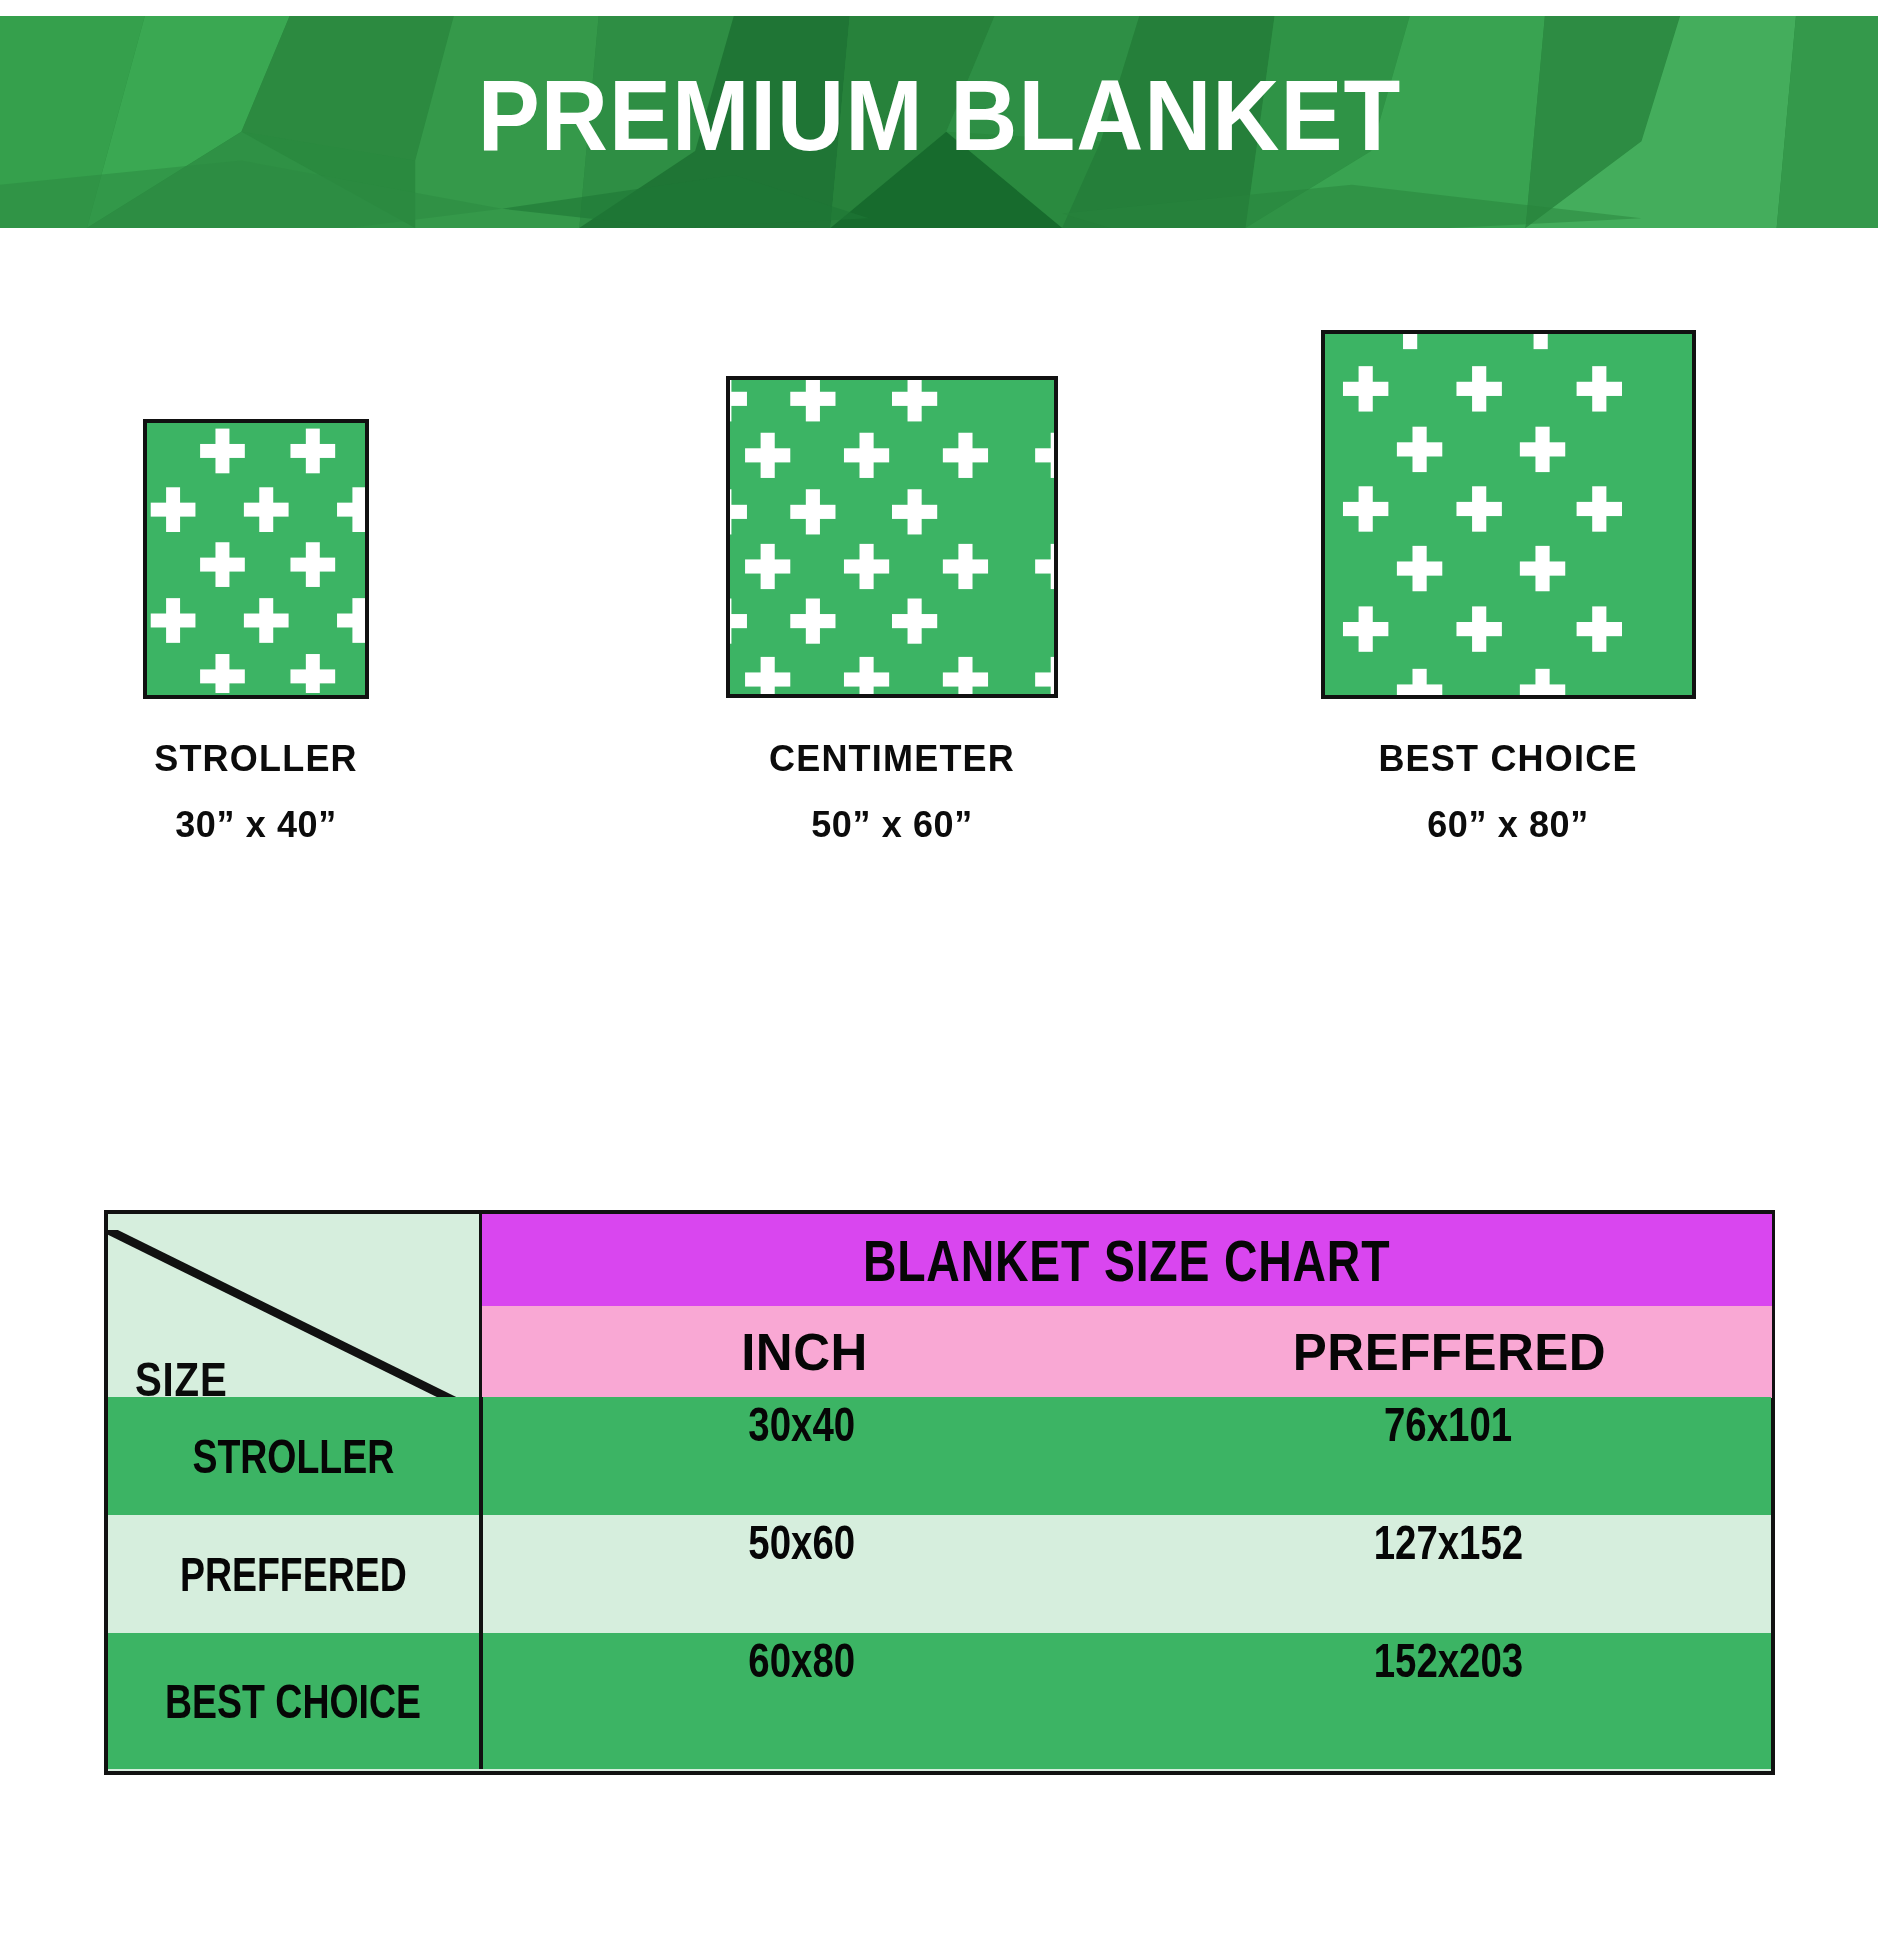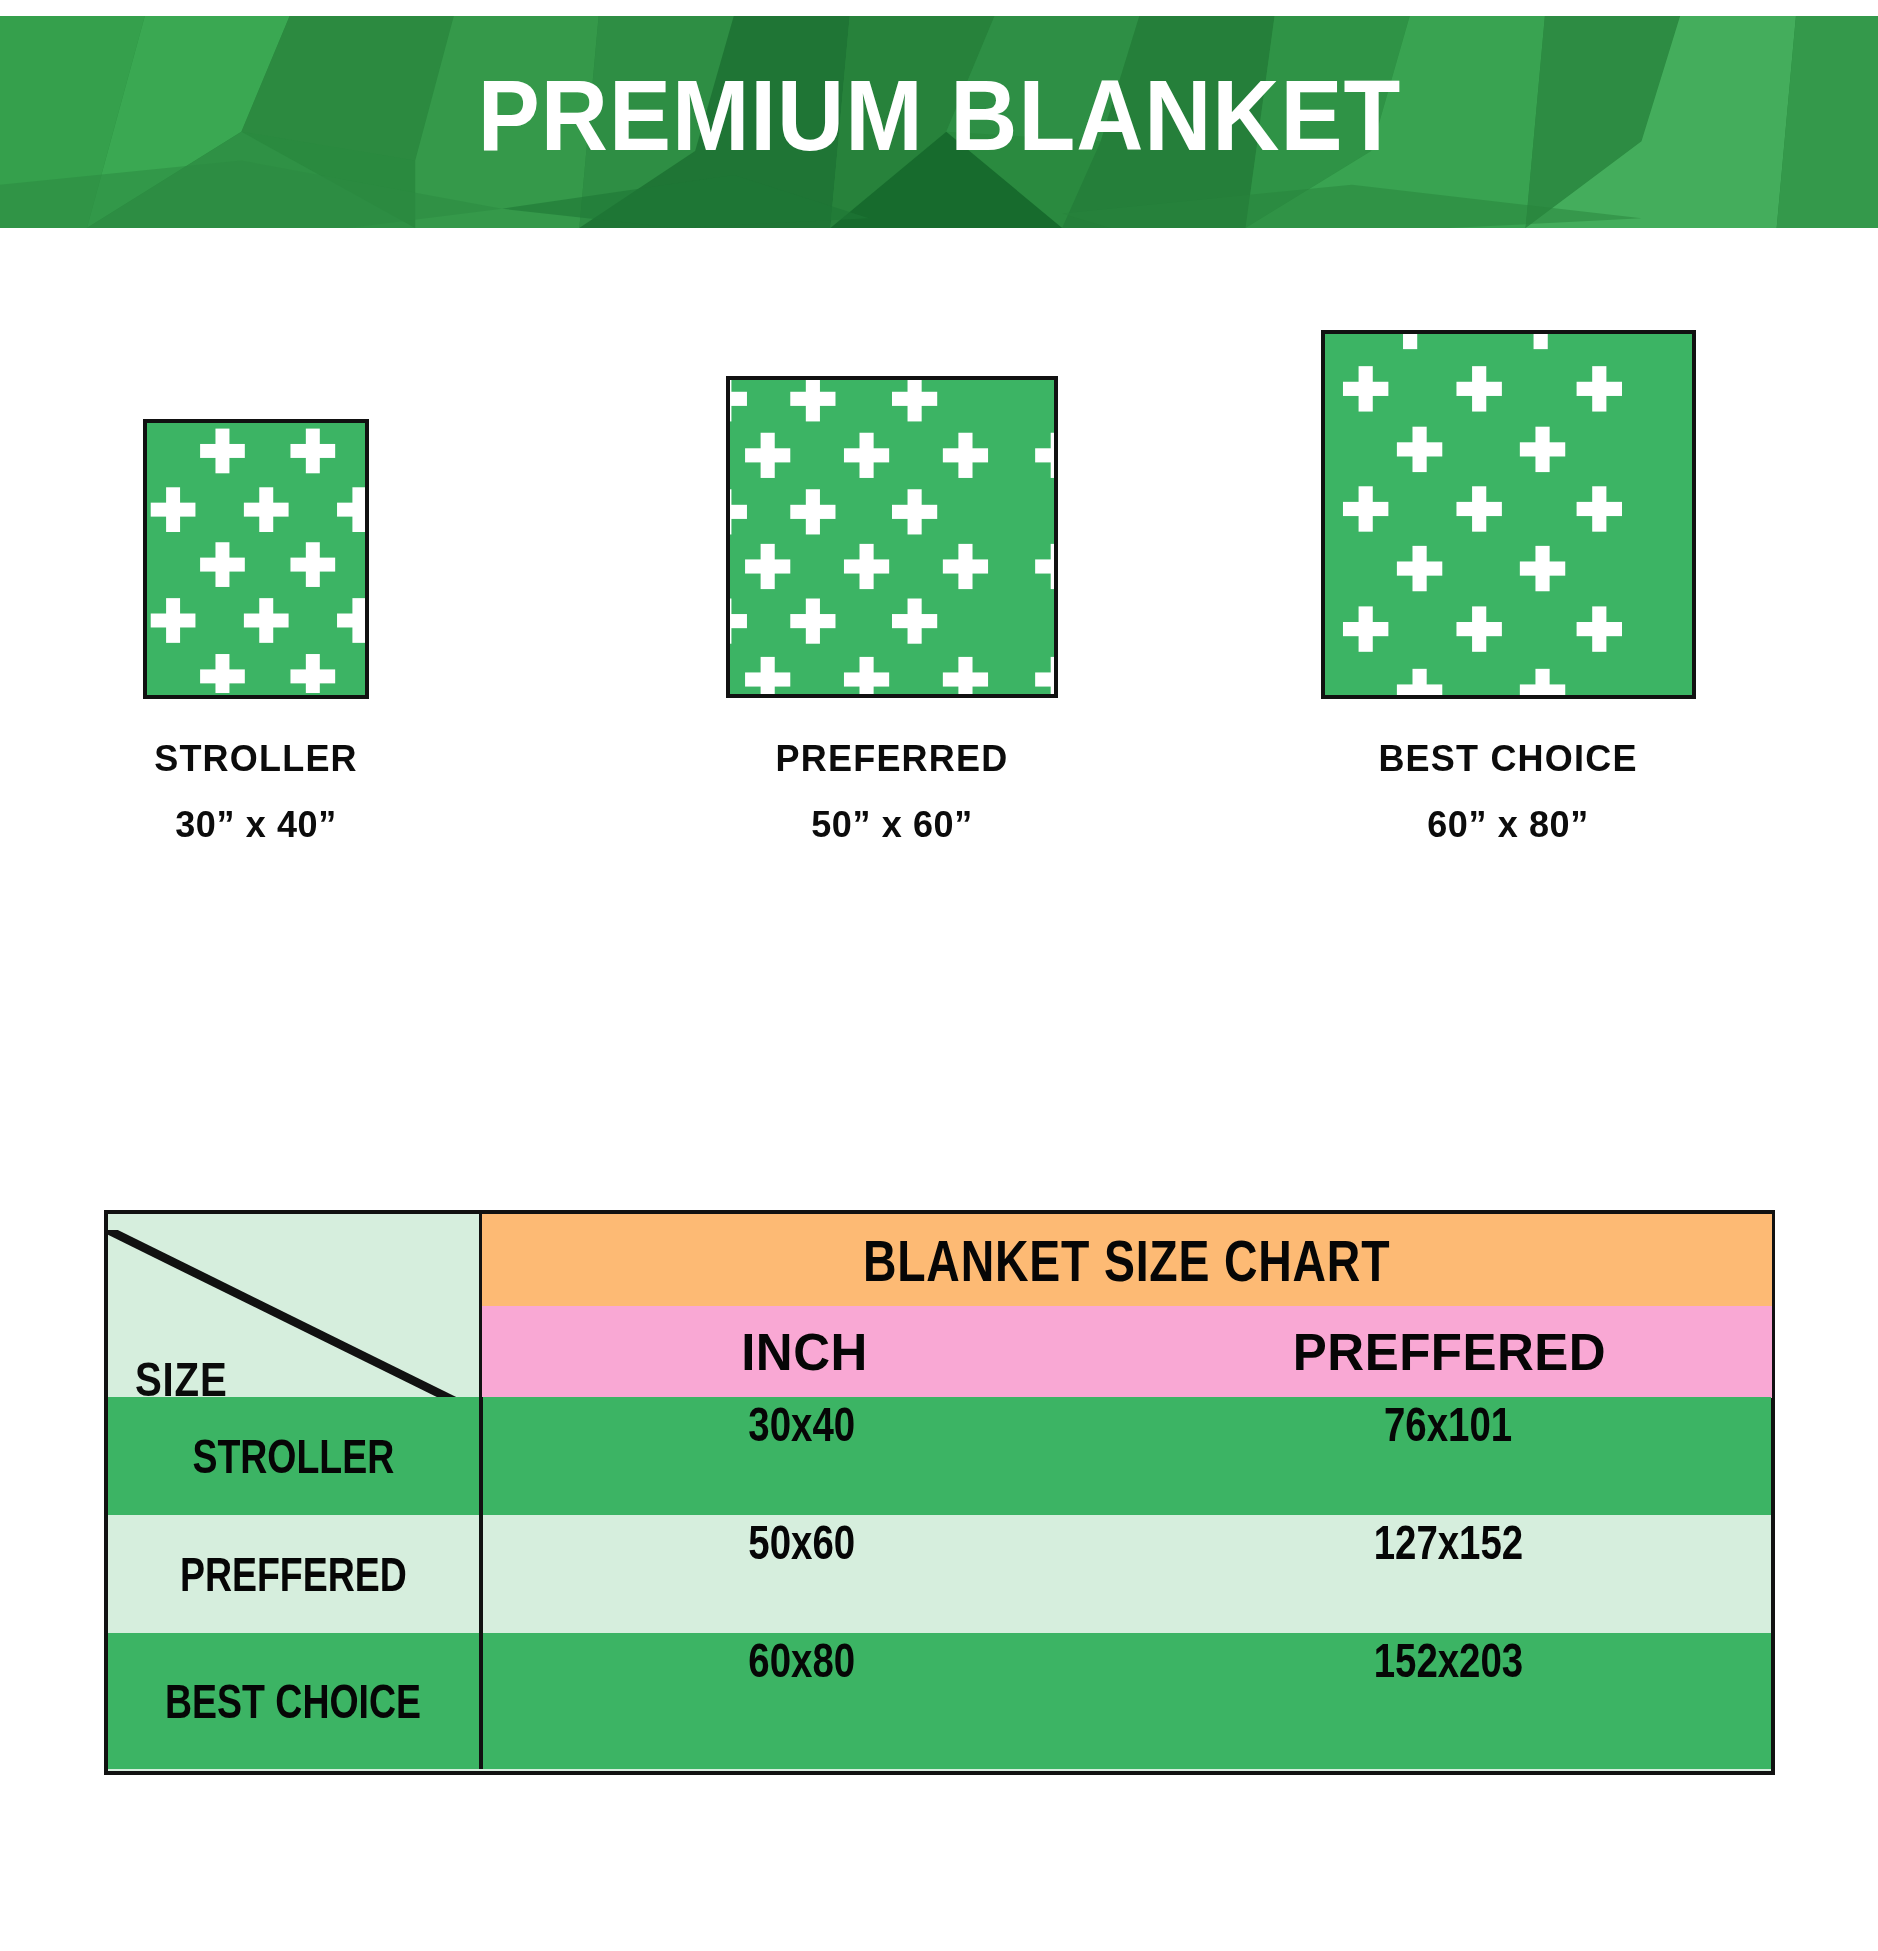--- a/index.html
+++ b/index.html
@@ -105,21 +105,21 @@
     color: #0b0b0b;
     transform: scaleX(0.82);
     transform-origin: left bottom;
     letter-spacing: 1px;
   }
 
   .title-bar {
     position: absolute;
     left: 371px; top: 0;
     width: 1293px; height: 92px;
-    background: #fdba74;
+    background: #d946ef;
     display: flex; align-items: center; justify-content: center;
     border-left: 3.9px solid #111;
   }
   .title-bar span {
     font-size: 58px;
     font-weight: bold;
     color: #060606;
     transform: scaleX(0.80);
     transform-origin: center;
     letter-spacing: 1px;
@@ -268,21 +268,21 @@
             <use href="#cr2" x="348" y="198"></use>
           <use href="#cr2" x="-6" y="256"></use>
             <use href="#cr2" x="88" y="256"></use>
             <use href="#cr2" x="196" y="256"></use>
           <use href="#cr2" x="40" y="318"></use>
             <use href="#cr2" x="145" y="318"></use>
             <use href="#cr2" x="250" y="318"></use>
             <use href="#cr2" x="348" y="318"></use>
         </svg>
       </div>
-      <div class="swatch-label" style="left:673px; top:526px; width:438px;">PREFERRED</div>
+      <div class="swatch-label" style="left:673px; top:526px; width:438px;">CENTIMETER</div>
       <div class="swatch-dims" style="left:673px; top:592px; width:438px;">50” x 60”</div>
     </div>
 
     <div class="swatch-group">
       <div class="swatch" style="left:1321px; top:118px; width:375px; height:369px;">
         <svg class="pattern" viewBox="0 0 388 382" preserveAspectRatio="none">
           <defs>
             <g id="cr3">
               <rect x="-24" y="-7.5" width="48" height="15" fill="#ffffff"></rect>
               <rect x="-7.5" y="-24" width="15" height="48" fill="#ffffff"></rect>

